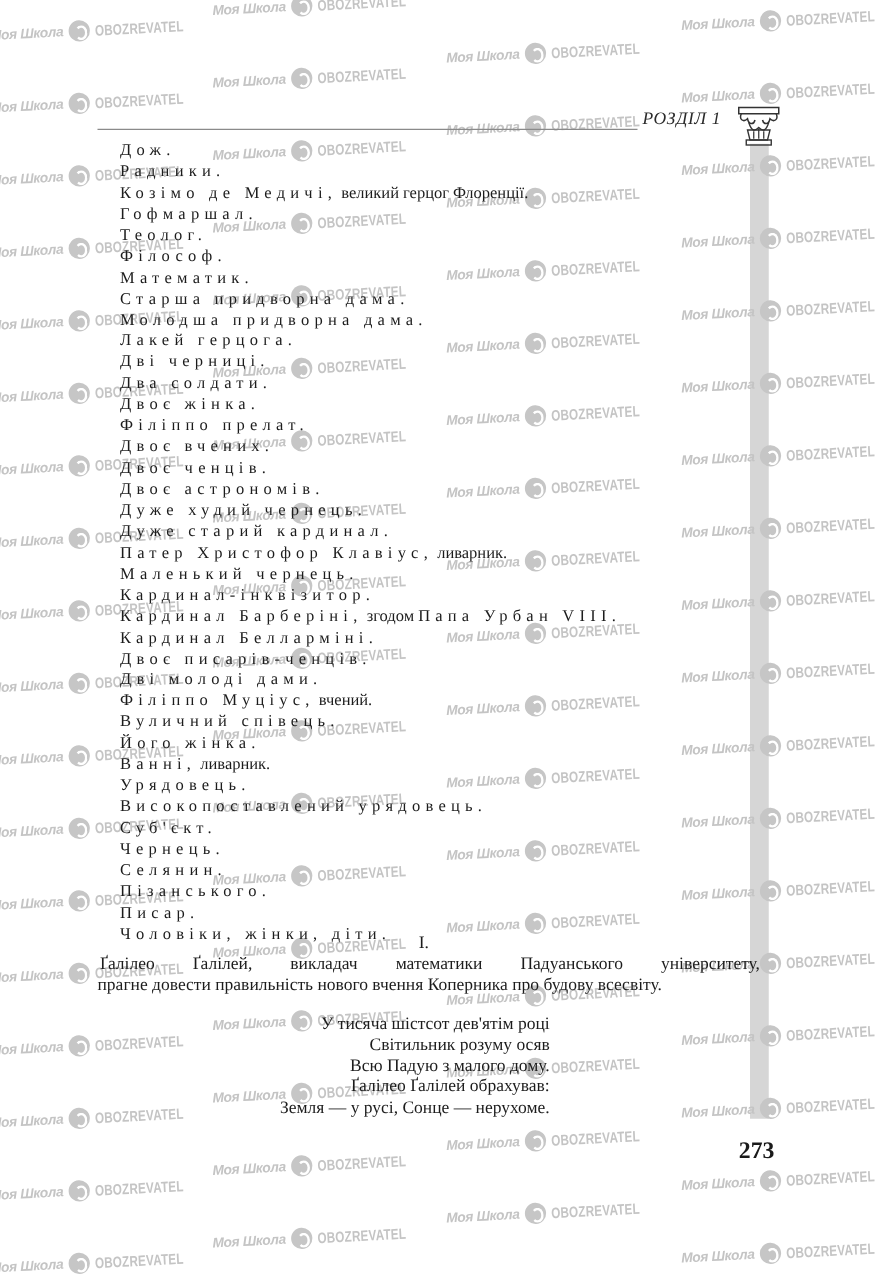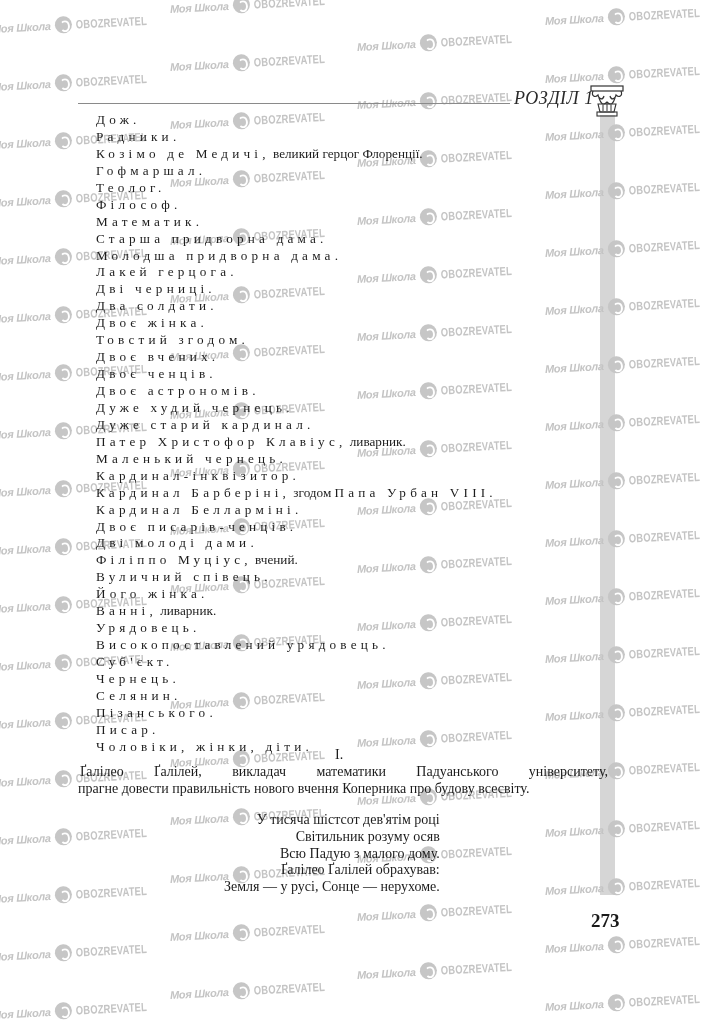--- a/index.html
+++ b/index.html
@@ -18,21 +18,21 @@
     width: 17px; height: 17px; border-radius: 50%; background: #c6c6c6; position: relative;
   }
   .wm .logo::after {
     content: ""; position: absolute; left: 5px; top: 4px; width: 6px; height: 8px;
     border: 2px solid #fff; border-left-color: transparent; border-radius: 50%;
   }
   .wm .oboz { font-size: 12px; letter-spacing: 0.2px; transform: scaleX(0.78); transform-origin: left center; font-weight: bold; }
 
   .header-rule { position: absolute; left: 78px; top: 103px; width: 432px; height: 1px; background: #8a8a8a; z-index: 2; }
   .section-label {
-    position: absolute; left: 514px; top: 88px; font-style: italic; font-size: 18px; color: #2a2a2a;
+    position: absolute; left: 514px; top: 88px; font-style: italic; font-size: 14px; color: #2a2a2a;
     z-index: 2; letter-spacing: 0.5px;
   }
   .pillar { position: absolute; left: 600px; top: 115px; width: 15px; height: 780px; background: #d6d6d6; z-index: 0; }
   .capital { position: absolute; left: 589px; top: 84px; width: 36px; height: 34px; z-index: 2; }
 
   .cast { position: absolute; left: 96px; top: 112px; z-index: 2; }
   .cast-line { font-size: 13.2px; line-height: 16.95px; height: 16.95px; white-space: nowrap; }
   .cast-line .name { letter-spacing: 4.2px; }
   .cast-line .desc { letter-spacing: 0; }
 
@@ -69,21 +69,21 @@
     <div class="cast-line"><span class="name">Гофмаршал.</span></div>
     <div class="cast-line"><span class="name">Теолог.</span></div>
     <div class="cast-line"><span class="name">Філософ.</span></div>
     <div class="cast-line"><span class="name">Математик.</span></div>
     <div class="cast-line"><span class="name">Старша придворна дама.</span></div>
     <div class="cast-line"><span class="name">Молодша придворна дама.</span></div>
     <div class="cast-line"><span class="name">Лакей герцога.</span></div>
     <div class="cast-line"><span class="name">Дві черниці.</span></div>
     <div class="cast-line"><span class="name">Два солдати.</span></div>
     <div class="cast-line"><span class="name">Двоє жінка.</span></div>
-    <div class="cast-line"><span class="name">Товстий згодом.</span></div>
+    <div class="cast-line"><span class="name">Філіппо прелат.</span></div>
     <div class="cast-line"><span class="name">Двоє вчених.</span></div>
     <div class="cast-line"><span class="name">Двоє ченців.</span></div>
     <div class="cast-line"><span class="name">Двоє астрономів.</span></div>
     <div class="cast-line"><span class="name">Дуже худий чернець.</span></div>
     <div class="cast-line"><span class="name">Дуже старий кардинал.</span></div>
     <div class="cast-line"><span class="name">Патер Христофор Клавіус,</span><span class="desc"> ливарник.</span></div>
     <div class="cast-line"><span class="name">Маленький чернець.</span></div>
     <div class="cast-line"><span class="name">Кардинал-інквізитор.</span></div>
     <div class="cast-line"><span class="name">Кардинал Барберіні,</span><span class="desc"> згодом </span><span class="name">Папа Урбан VIII.</span></div>
     <div class="cast-line"><span class="name">Кардинал Белларміні.</span></div>

